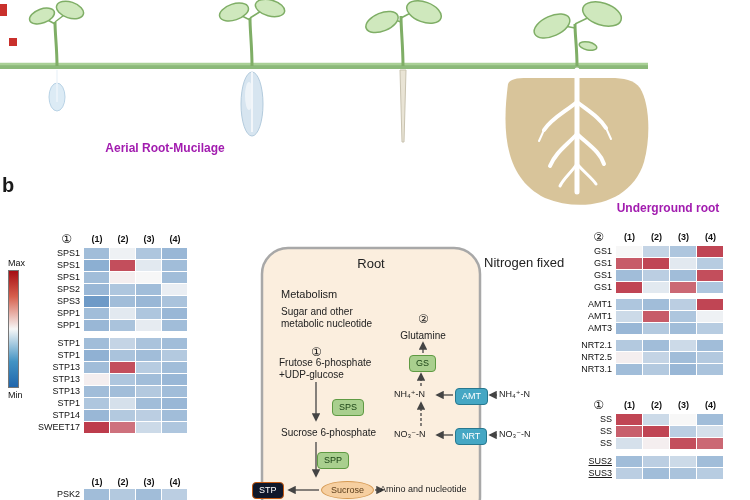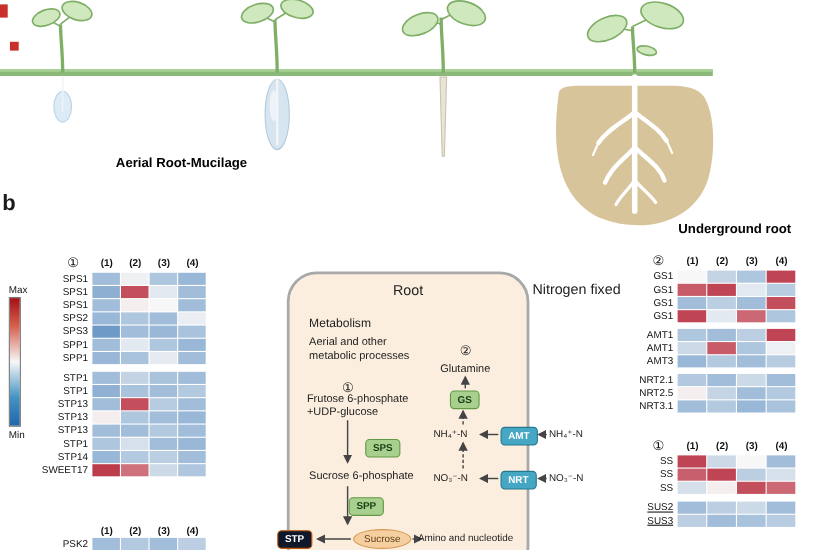--- a/index.html
+++ b/index.html
@@ -1,37 +1,37 @@
 <!DOCTYPE html>
 <html><head>
 <meta charset="utf-8">
 <style>
   *{margin:0;padding:0;box-sizing:border-box}
   html,body{background:#fff}
   #page{position:relative;width:750px;height:500px;overflow:hidden;background:#fff;
         font-family:"Liberation Sans","DejaVu Sans",sans-serif;color:#1a1a1a}
   .abs{position:absolute}
   svg{display:block}
-  .caption{font-weight:bold;font-size:12px;text-align:center;z-index:3;color:#000000}
+  .caption{font-weight:bold;font-size:12px;text-align:center;z-index:3;color:#a21caf}
   .panel-label{font-weight:bold;font-size:20px;z-index:3}
   
   .cb-label{font-size:9px;color:#111;margin:2px 0}
   .cb-bar{width:11px;height:118px;border:1px solid #777;
     background:linear-gradient(180deg,#a50f15 0%,#d6604d 22%,#f7f7f7 50%,#4393c3 78%,#2166ac 100%)}
   
   .heatmap{z-index:3}
   .hm-row{display:flex;align-items:center;margin-bottom:1px}
   .hm-head{margin-bottom:2px}
   .hm-label{font-size:9px;line-height:11px;text-align:right;padding-right:4px;color:#111;white-space:nowrap}
   .hm-cell{flex:none}
   .hm-col{font-size:9px;font-weight:bold;text-align:center;color:#111}
   .hm-circle{font-size:12px;text-align:right;padding-right:12px;color:#111}
   
   .ptext{position:absolute;z-index:3;color:#222}
-  .enzyme{position:absolute;z-index:4;font-size:9px;font-weight:bold;text-align:center;
+  .enzyme{position:absolute;z-index:4;font-size:9px;font-weight:normal;text-align:center;
     border-radius:4px;padding:2px 6px;line-height:11px}
   .enz-green{background:#a9cf8e;border:1.5px solid #5f9a43;color:#173f12}
   .enz-blue{background:#45a7c4;border:1.5px solid #27788f;color:#fff}
   .enz-orange{background:#0f172a;border:1.5px solid #c45911;color:#fff}
   .metabolite{position:absolute;z-index:4;font-size:9px;text-align:center;border-radius:50%;
     padding:3px 9px;background:#f6cfa0;border:1.5px solid #d69a53;color:#5a3d1b}
 </style>
 </head>
 <body>
 
@@ -395,21 +395,21 @@
           <div class="hm-cell" style="width: 26px; height: 11px; margin-right: 1px; background: rgb(187, 206, 226);"></div>
           <div class="hm-cell" style="width: 26px; height: 11px; margin-right: 1px; background: rgb(161, 189, 217);"></div>
           <div class="hm-cell" style="width: 26px; height: 11px; margin-right: 1px; background: rgb(170, 195, 220);"></div>
           <div class="hm-cell" style="width: 26px; height: 11px; margin-right: 1px; background: rgb(183, 204, 225);"></div>
         </div>
       </div>
     </div>
 
   <div class="ptext" style="left:262px;top:256px;width:218px;text-align:center;font-size:13px">Root</div>
   <div class="ptext" style="left:281px;top:288px;font-size:11px">Metabolism</div>
-  <div class="ptext" style="left:281px;top:306px;width:112px;font-size:10px;line-height:12px">Aerial and other metabolic processes</div>
+  <div class="ptext" style="left:281px;top:306px;width:112px;font-size:10px;line-height:12px">Sugar and other metabolic nucleotide</div>
   <div class="ptext" style="left:418px;top:312px;font-size:12px">②</div>
   <div class="ptext" style="left:393px;top:330px;width:60px;text-align:center;font-size:10px">Glutamine</div>
   <div class="ptext" style="left:311px;top:345px;font-size:12px">①</div>
   <div class="ptext" style="left:279px;top:357px;width:108px;font-size:10px;line-height:12px">Frutose 6-phosphate +UDP-glucose</div>
   <div class="ptext" style="left:281px;top:427px;font-size:10px">Sucrose 6-phosphate</div>
   <div class="ptext" style="left:380px;top:484px;width:96px;font-size:9px;line-height:10px">Amino and nucleotide</div>
   <div class="ptext" style="left:484px;top:255px;font-size:13px">Nitrogen fixed</div>
   <div class="ptext" style="left:394px;top:389px;font-size:9px">NH₄⁺-N</div>
   <div class="ptext" style="left:499px;top:389px;font-size:9px">NH₄⁺-N</div>
   <div class="ptext" style="left:394px;top:429px;font-size:9px">NO₃⁻-N</div>

